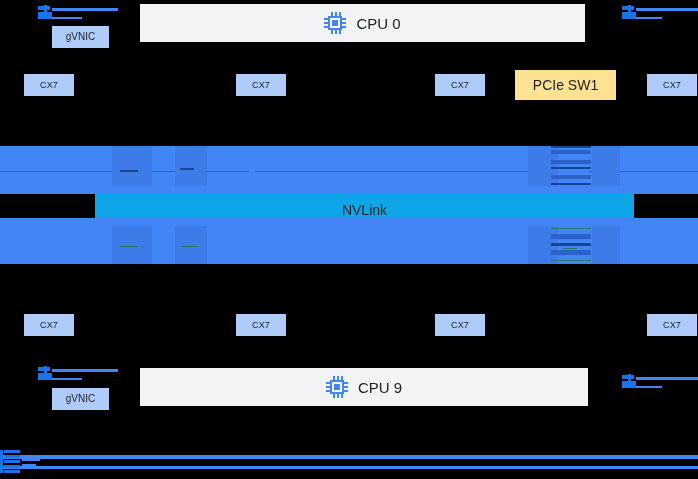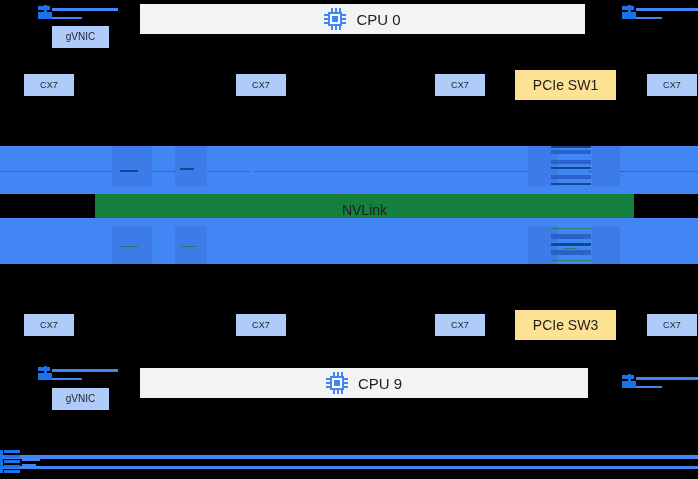--- a/index.html
+++ b/index.html
@@ -54,26 +54,26 @@
     color: #1f1f1f;
     font-size: 10px;
     height: 22px;
     width: 57px;
   }
   
   .cpu {
     background: #f1f3f4;
     color: #202124;
     font-size: 15px;
-    height: 30px;
+    height: 38px;
     gap: 10px;
   }
   
   .nvlink {
-    background: #15803d;
+    background: #0ea5e9;
     color: #1f1f1f;
     font-size: 14px;
     height: 31px;
   }
   
   .band {
     position: absolute;
     background: #4285f4;
     left: 0;
     width: 698px;
@@ -254,23 +254,20 @@
 
 
   <div class="node cx7" style="left:236px; top:314px;">
     <span class="label">CX7</span>
   </div>
 
   <div class="node cx7" style="left:435px; top:314px;">
     <span class="label">CX7</span>
   </div>
 
-  <div class="node pcie" style="left:515px; top:310px;">
-    <span class="label">PCIe SW3</span>
-  </div>
 
   <div class="node cx7" style="left:647px; top:314px;">
     <span class="label">CX7</span>
   </div>
 
   <div class="nic-glyph" style="left:38px; top:366px; width:80px; height:16px;">
     <div class="bar" style="left:14px; top:3px; width:66px; height:3px;"></div>
     <div class="bar" style="left:14px; top:12px; width:30px; height:2px;"></div>
     <div class="plug" style="left:0px; top:1px; width:12px; height:4px;"></div>
     <div class="plug" style="left:0px; top:7px; width:14px; height:7px;"></div>

